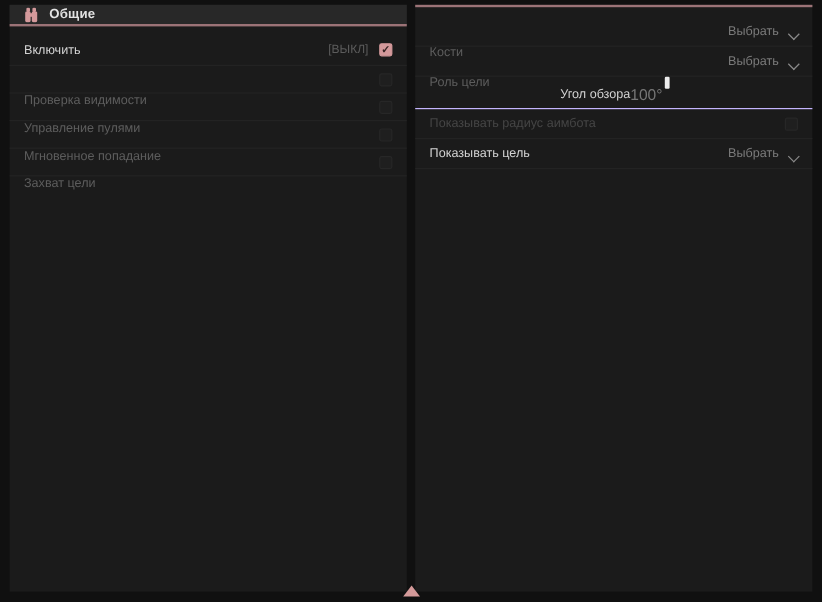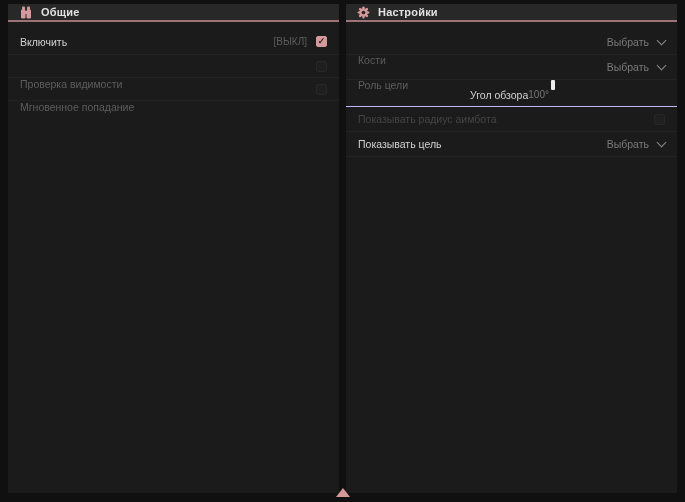--- a/index.html
+++ b/index.html
@@ -27,30 +27,30 @@
   .row-value{font-size:10px;color:#5c5c5c;}
 
   .cb{width:11px;height:11px;box-sizing:border-box;border-radius:2px;
       background:#1f1f1f;border:1px solid #2e2e2e;position:relative;flex:0 0 auto;}
   .cb .cb-check{display:none;}
   .cb.on{background:#d4999b;border-color:#d4999b;}
   .cb.on .cb-check{display:block;color:#38２424;color:#382424;font-size:9px;font-weight:bold;
       line-height:9px;text-align:center;}
   .cb.dimcb{border-color:#272727;}
 
-  .dd{display:flex;align-items:center;gap:9px;cursor:pointer;}
+  .dd{display:flex;align-items:flex-end;gap:9px;cursor:pointer;}
   .dd-value{font-size:10.5px;color:#8e8e8e;}
   .dd-value.dim{color:#7a7a7a;}
   .chev{width:6px;height:6px;border-right:1.5px solid #8a8a8a;border-bottom:1.5px solid #8a8a8a;
         transform:rotate(45deg);margin-top:-4px;flex:0 0 auto;}
 
   .slider-row{padding:3px 12px 0;border-bottom:1px solid #c4b5fd;height:23px;
       display:flex;flex-direction:row;justify-content:center;gap:4px;}
   .slider-top{display:flex;justify-content:space-between;align-items:center;}
-  .slider-value{font-size:10px;color:#767676;}
+  .slider-value{font-size:13px;color:#767676;}
   .slider-track{position:relative;height:4px;background:#141414;border-radius:2px;}
   .slider-fill{position:absolute;left:0;top:0;height:4px;background:#c28e90;border-radius:2px;}
   .slider-handle{position:absolute;right:-2px;top:-3px;width:4px;height:10px;
       background:#ececec;border-radius:1px;}
 
   .footer-arrow{position:absolute;left:336px;top:488px;width:0;height:0;
       border-left:7px solid transparent;border-right:7px solid transparent;
       border-bottom:9px solid #d49a9a;}
 </style>
 </head>
@@ -80,45 +80,40 @@
             <span class="cb-check">✓</span>
           </span>
       </span>
     </div>
 
     <div class="row">
       <span class="row-label dim">Проверка видимости</span>
       <span class="cb dimcb"></span>
     </div>
 
+    <div class="row">
+      <span class="row-label dim">Управление пулями</span>
+      <span class="cb dimcb"></span>
+    </div>
 
     <div class="row">
       <span class="row-label dim">Мгновенное попадание</span>
       <span class="cb dimcb"></span>
     </div>
 
+    <div class="row">
+      <span class="row-label dim">Захват цели</span>
+      <span class="cb dimcb"></span>
+    </div>
 
 
   </div>
 </div>
 
 <div class="panel panel-right">
-  <div class="panel-header">
-    <svg width="13" height="13" viewBox="0 0 24 24">
-      <g fill="#d4999b">
-        <rect x="10" y="1" width="4" height="22" rx="1.5"></rect>
-        <rect x="10" y="1" width="4" height="22" rx="1.5" transform="rotate(45 12 12)"></rect>
-        <rect x="10" y="1" width="4" height="22" rx="1.5" transform="rotate(90 12 12)"></rect>
-        <rect x="10" y="1" width="4" height="22" rx="1.5" transform="rotate(135 12 12)"></rect>
-        <circle cx="12" cy="12" r="8"></circle>
-      </g>
-      <circle cx="12" cy="12" r="3.4" fill="#282828"></circle>
-    </svg>
-    <span class="panel-title">Настройки</span>
-  </div>
   <div class="header-line"></div>
   <div class="panel-body">
 
     <div class="row">
       <span class="row-label dim">Кости</span>
       <span class="dd">
         <span class="dd-value dim">Выбрать</span>
         <span class="chev"></span>
       </span>
     </div>

